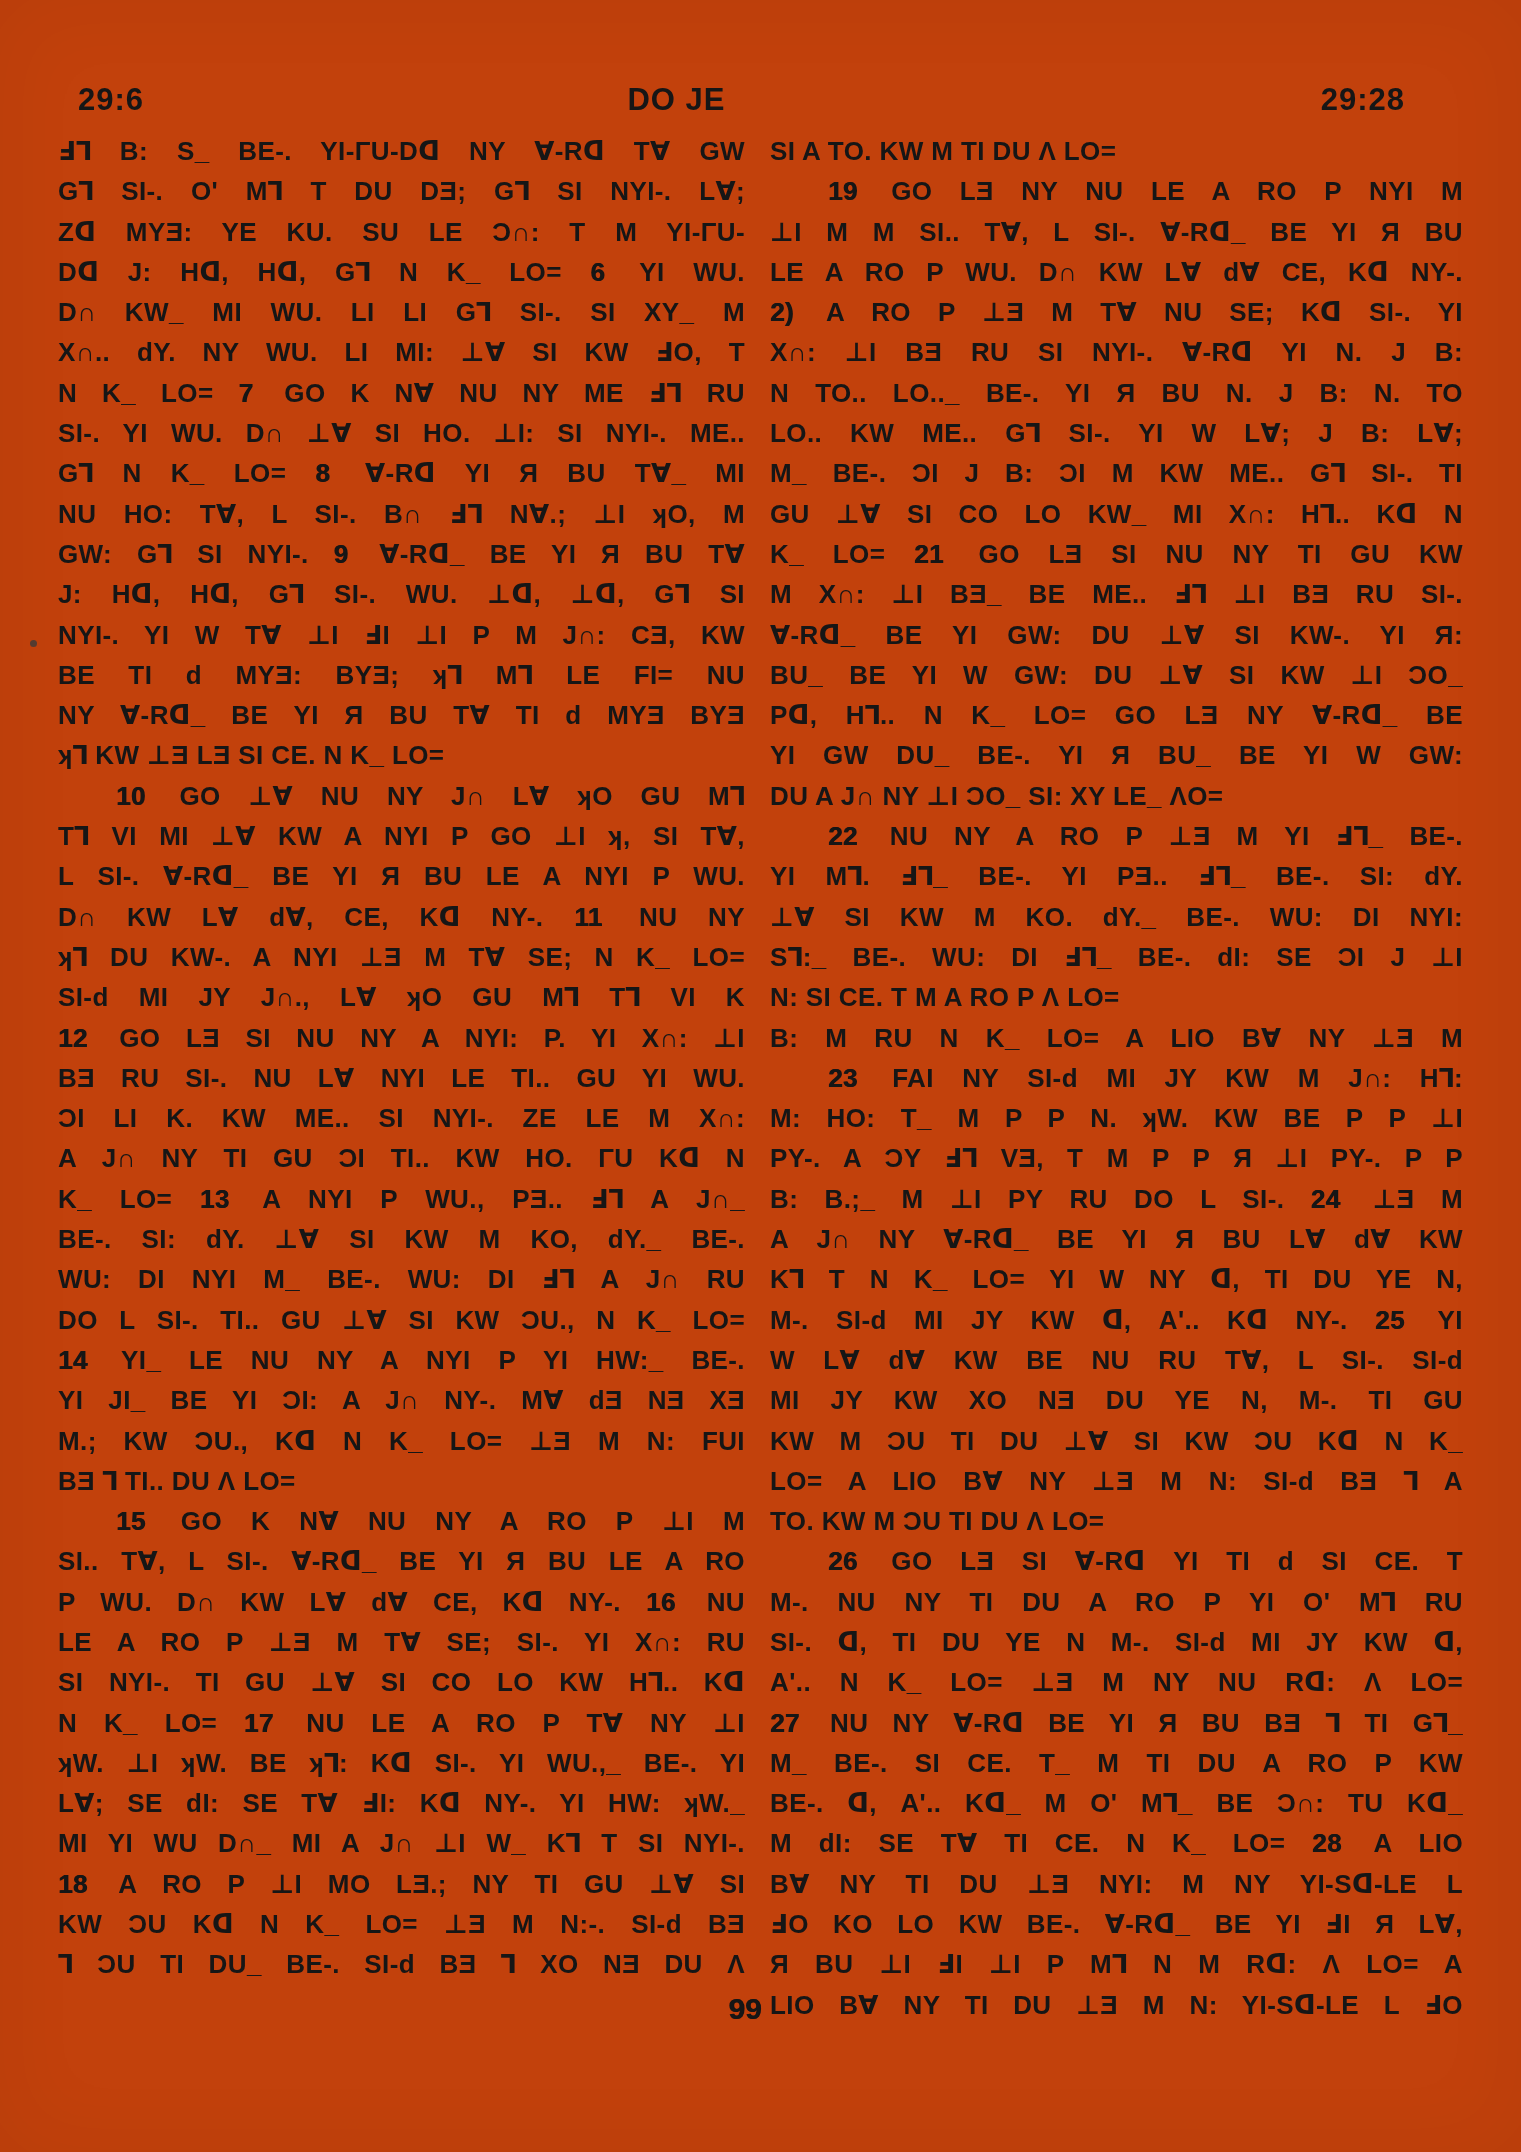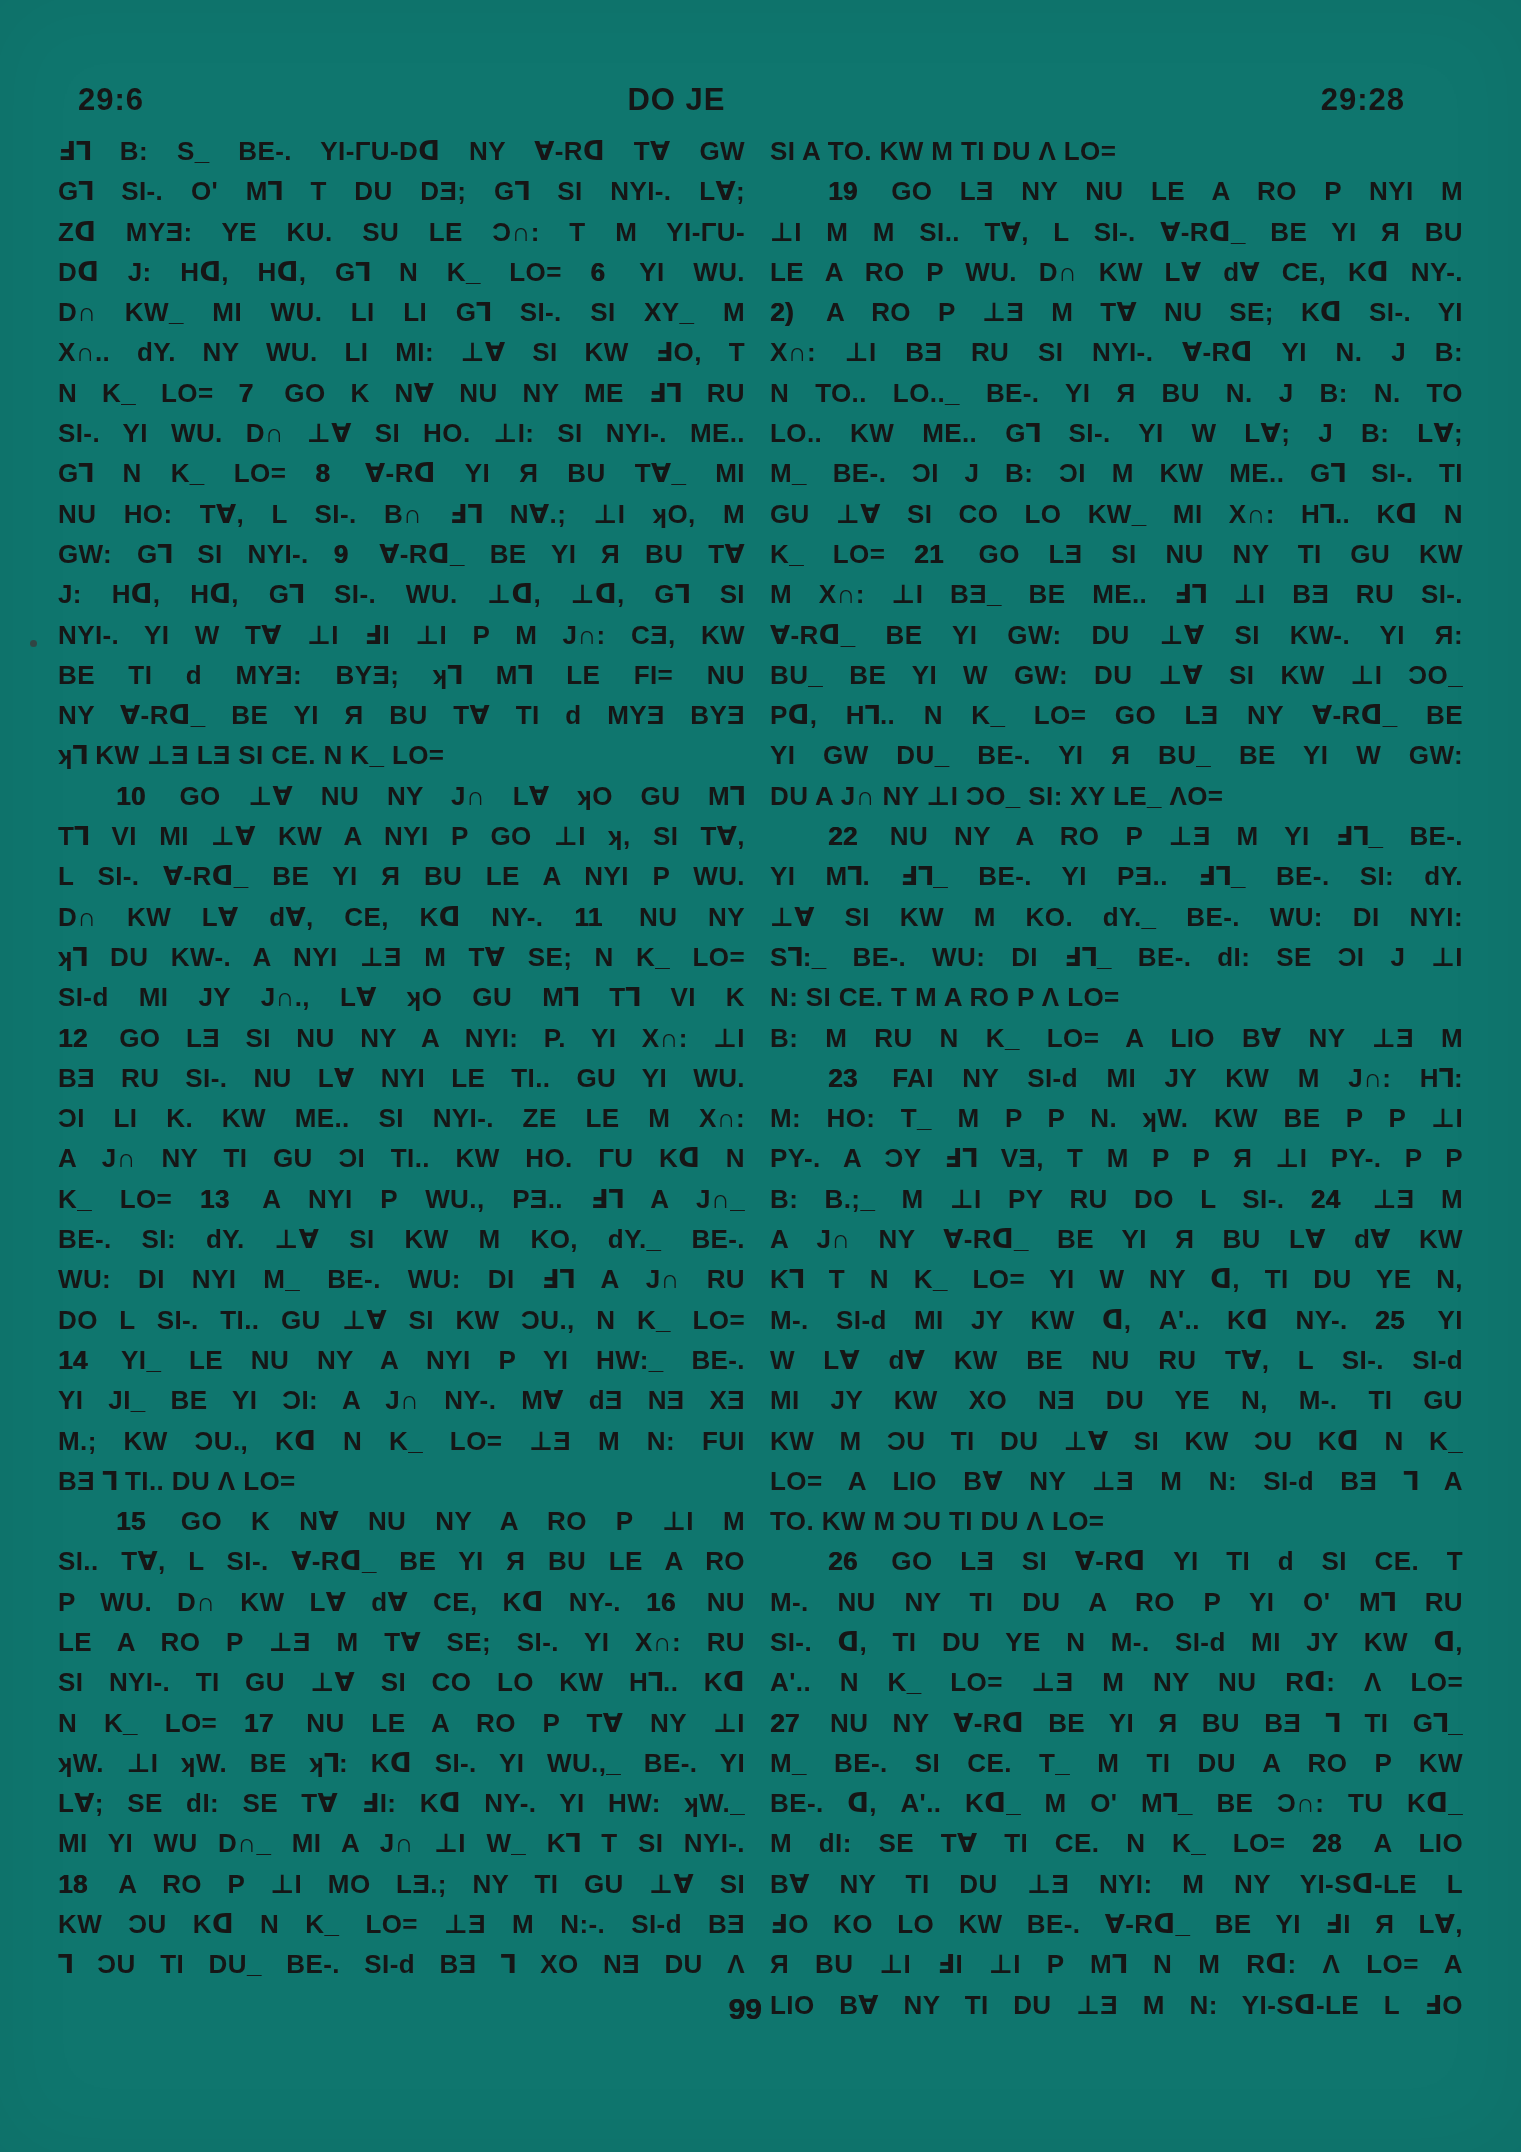--- a/index.html
+++ b/index.html
@@ -1,16 +1,16 @@
 <!DOCTYPE html>
 <html><head>
 <meta charset="utf-8">
 <style>
   html,body{margin:0;padding:0;background:#e8e8e6;}
-  #page{position:relative;width:1521px;height:2152px;background:#0f766e;
+  #page{position:relative;width:1521px;height:2152px;background:#c2410c;
         font-family:"Liberation Sans","DejaVu Sans",sans-serif;color:#161616;
         box-shadow:inset 0 0 90px rgba(0,0,0,0.05);overflow:hidden;}
   .hdr{position:absolute;top:82px;font-weight:700;font-size:31px;letter-spacing:1px;}
   #hdr-left{left:78px;}
   #hdr-center{left:0;width:1353px;text-align:center;}
   #hdr-right{left:1255px;width:150px;text-align:right;}
   .col{position:absolute;top:131px;}
   #col-left{left:58px;width:687px;}
   #col-right{left:770px;width:693px;}
   .line{height:40.3px;line-height:40.3px;font-size:26px;font-weight:700;

